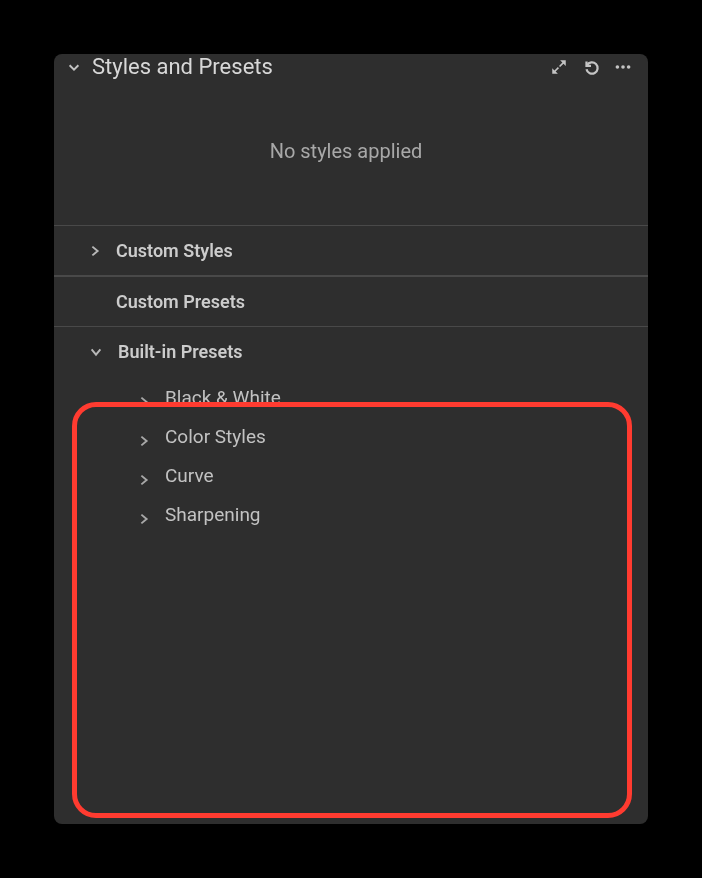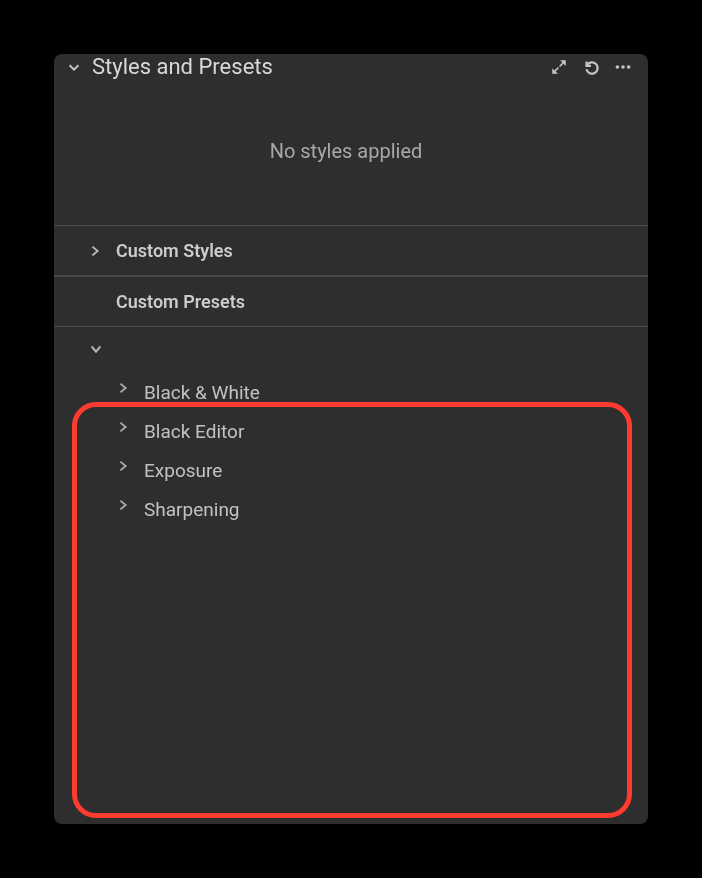--- a/index.html
+++ b/index.html
@@ -93,24 +93,25 @@
       height: 14px;
       display: flex;
       align-items: center;
       justify-content: center;
     }
     .preset-list {
       padding: 2px 0 20px 0;
     }
     .preset-item {
       display: flex;
-      align-items: flex-start;
+      align-items: flex-end;
       gap: 14px;
       padding: 8px 8px 8px 62px;
       cursor: pointer;
+      margin-left: 21px;
     }
     .preset-label {
       font-size: 19px;
       font-weight: 400;
       color: #c2c2c2;
     }
     .highlight-box {
       position: absolute;
       border: 5px solid #ff3b30;
       border-radius: 24px;
@@ -179,46 +180,47 @@
   </div>
 
   <hr class="divider">
 
   <div class="section-row">
     <span class="chevron-down">
       <svg viewBox="0 0 16 16" fill="none" stroke="#b8b8b8" stroke-width="2.2">
         <polyline points="3,5 8,11 13,5"></polyline>
       </svg>
     </span>
+    <span class="section-label">Built-in Presets</span>
   </div>
 
   <div class="preset-list" id="preset-list">
   <div class="preset-item">
         <span class="chevron-right">
           <svg viewBox="0 0 16 16" fill="none" stroke="#a8a8a8" stroke-width="2.2">
             <polyline points="5,3 11,8 5,13"></polyline>
           </svg>
         </span>
         <span class="preset-label">Black &amp; White</span>
       </div>
       <div class="preset-item">
         <span class="chevron-right">
           <svg viewBox="0 0 16 16" fill="none" stroke="#a8a8a8" stroke-width="2.2">
             <polyline points="5,3 11,8 5,13"></polyline>
           </svg>
         </span>
-        <span class="preset-label">Black Editor</span>
+        <span class="preset-label">Color Styles</span>
       </div>
       <div class="preset-item">
         <span class="chevron-right">
           <svg viewBox="0 0 16 16" fill="none" stroke="#a8a8a8" stroke-width="2.2">
             <polyline points="5,3 11,8 5,13"></polyline>
           </svg>
         </span>
-        <span class="preset-label">Exposure</span>
+        <span class="preset-label">Curve</span>
       </div>
       <div class="preset-item">
         <span class="chevron-right">
           <svg viewBox="0 0 16 16" fill="none" stroke="#a8a8a8" stroke-width="2.2">
             <polyline points="5,3 11,8 5,13"></polyline>
           </svg>
         </span>
         <span class="preset-label">Sharpening</span>
       </div>
     </div>

